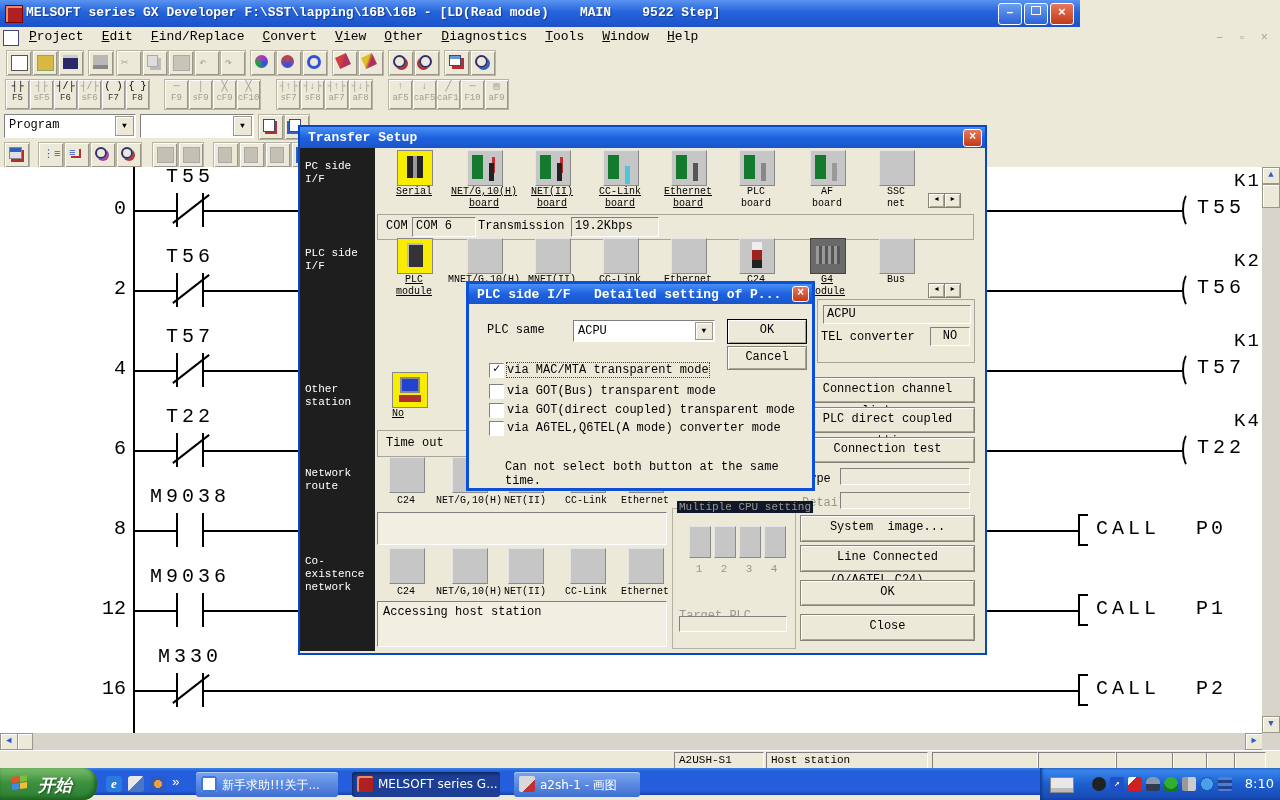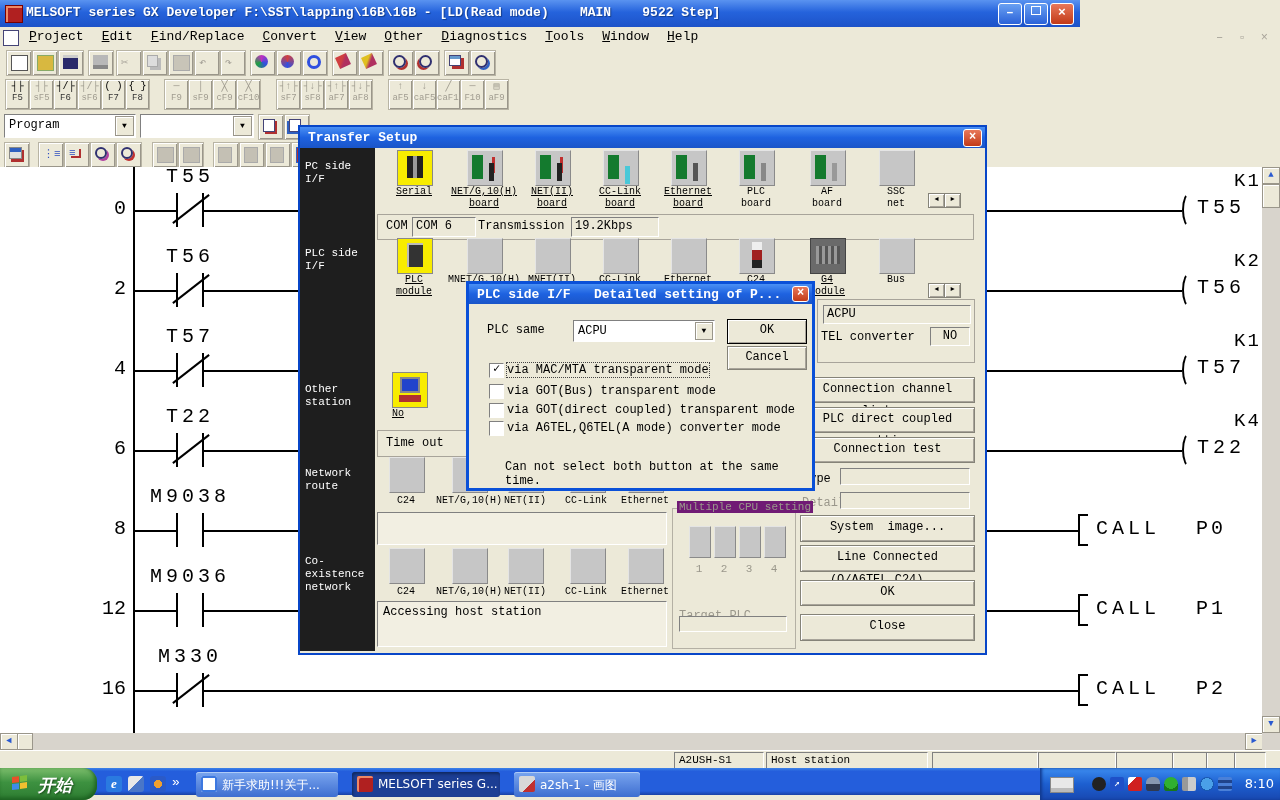--- a/index.html
+++ b/index.html
@@ -559,21 +559,21 @@
     <span class="iclbl" style="left:66px;top:459px;width:80px;">C24</span>
     <span class="iclbl" style="left:128px;top:459px;width:82px;">NET/G,10(H)</span>
     <span class="iclbl" style="left:186px;top:459px;width:78px;">NET(II)</span>
     <span class="iclbl" style="left:246px;top:459px;width:80px;">CC-Link</span>
     <span class="iclbl" style="left:305px;top:459px;width:80px;">Ethernet</span>
     <div class="sunk a" style="left:77px;top:474px;width:288px;height:44px;background:#F2EFE2;">
       <span class="a" style="left:5px;top:3px;font-size:12px;">Accessing host station</span>
     </div>
 
     <div class="a" style="left:372px;top:381px;width:122px;height:139px;border:1px solid #B4B0A4;">
-      <span class="a gray pre" style="left:4px;top:-8px;background:#701a75;font-size:11px;padding:0 2px;white-space:nowrap;">Multiple CPU setting</span>
+      <span class="a gray pre" style="left:4px;top:-8px;background:#0f172a;font-size:11px;padding:0 2px;white-space:nowrap;">Multiple CPU setting</span>
       <div class="graysq a" style="left:16px;top:17px;width:20px;height:30px;"></div>
       <div class="graysq a" style="left:41px;top:17px;width:20px;height:30px;"></div>
       <div class="graysq a" style="left:66px;top:17px;width:20px;height:30px;"></div>
       <div class="graysq a" style="left:91px;top:17px;width:20px;height:30px;"></div>
       <span class="a gray" style="left:16px;top:54px;width:20px;text-align:center;font-size:11px;">1</span>
       <span class="a gray" style="left:41px;top:54px;width:20px;text-align:center;font-size:11px;">2</span>
       <span class="a gray" style="left:66px;top:54px;width:20px;text-align:center;font-size:11px;">3</span>
       <span class="a gray" style="left:91px;top:54px;width:20px;text-align:center;font-size:11px;">4</span>
       <span class="a gray" style="left:6px;top:100px;font-size:12px;">Target PLC</span>
       <span class="sunk a" style="left:6px;top:107px;width:106px;height:14px;"></span>

